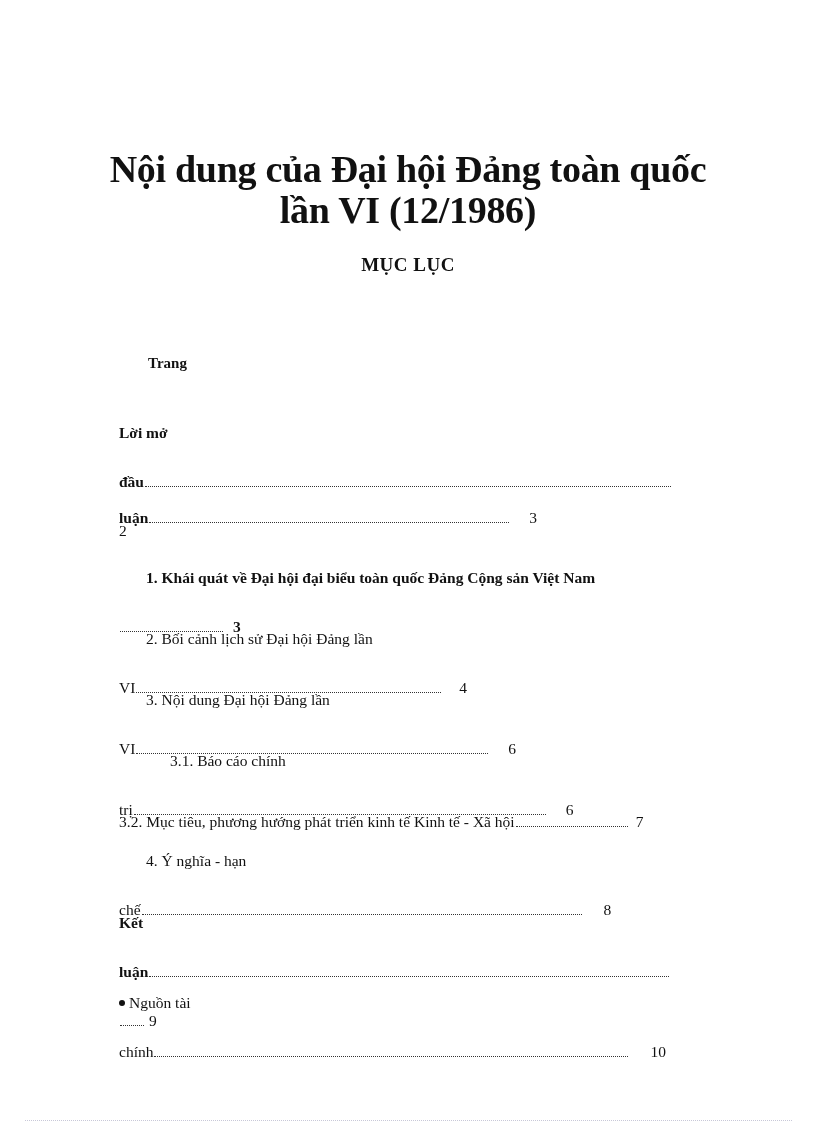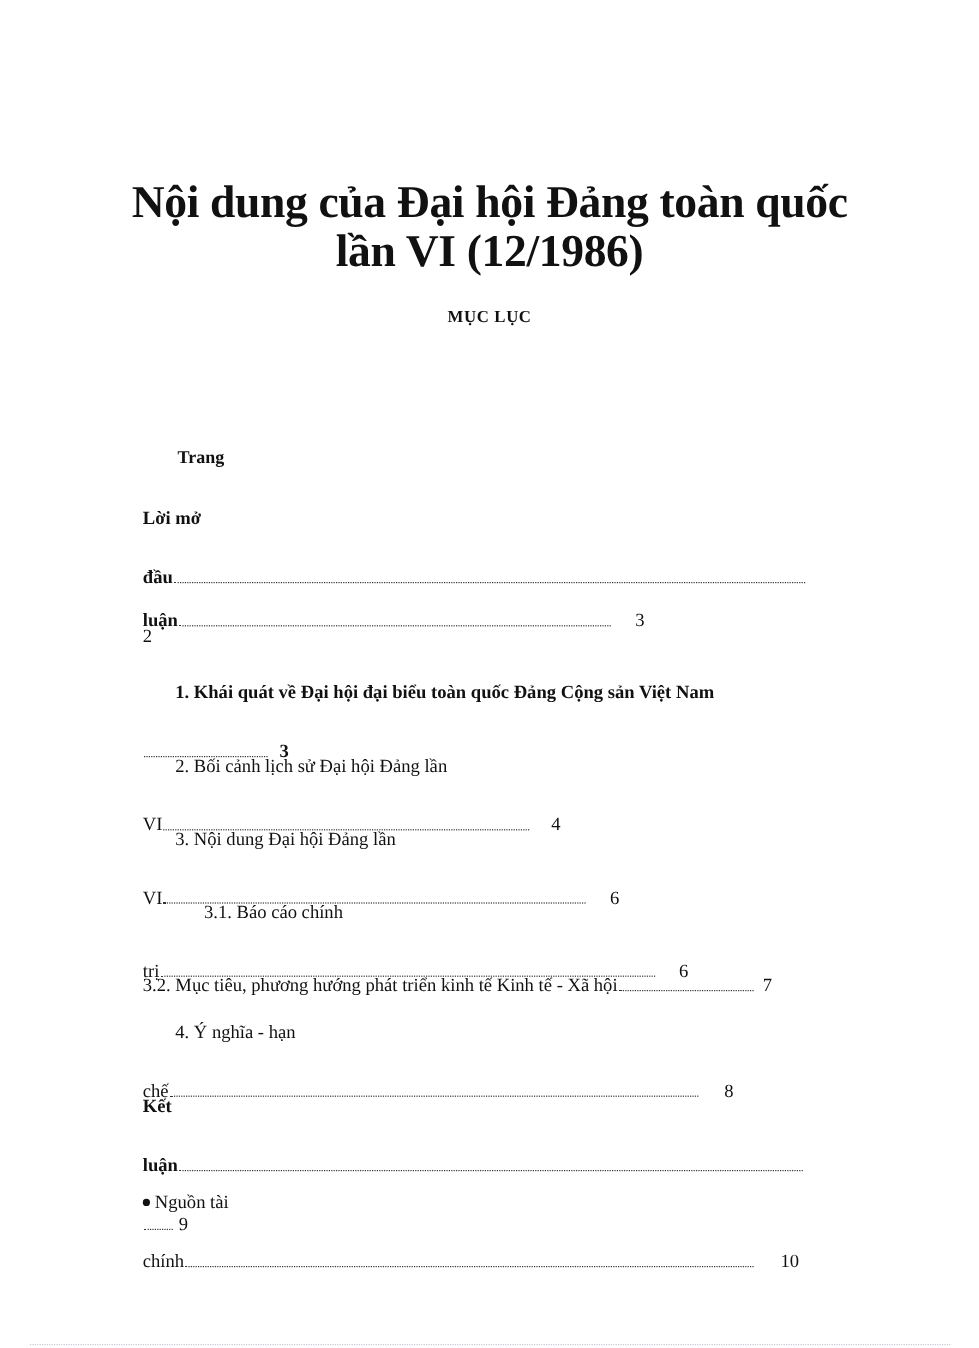--- a/index.html
+++ b/index.html
@@ -26,30 +26,30 @@
       line-height: 41px;
       letter-spacing: -0.3px;
     }
     .title span { display: block; }
     .subtitle {
       position: absolute;
       left: 0;
       top: 254px;
       width: 816px;
       text-align: center;
-      font-size: 14px;
+      font-size: 19px;
       line-height: 22px;
       letter-spacing: 0.5px;
       font-weight: bold;
       -webkit-text-stroke: 0;
     }
     .trang-label {
       position: absolute;
       left: 148px;
-      top: 373px;
+      top: 354px;
       font-size: 15px;
       font-weight: bold;
       line-height: 18px;
     }
     .toc-entry {
       position: absolute;
       left: 119px;
       width: 570px;
       font-size: 15.5px;
       line-height: 20px;

